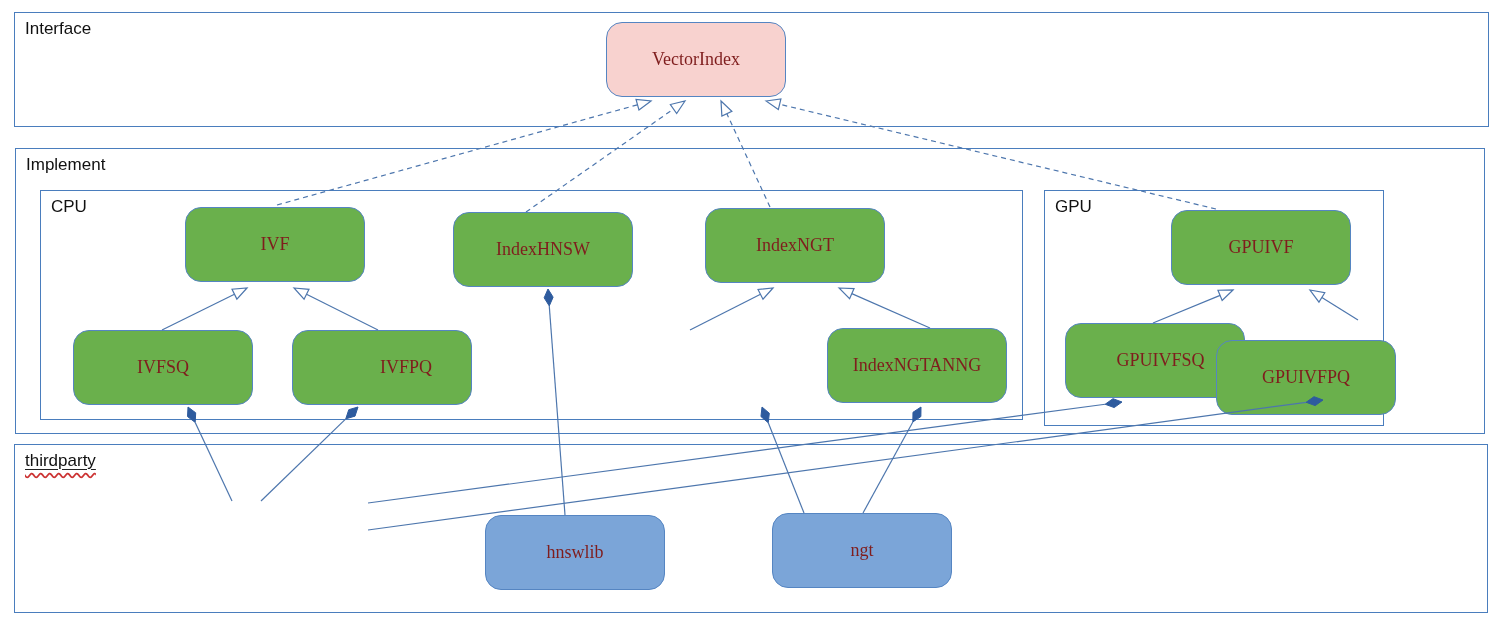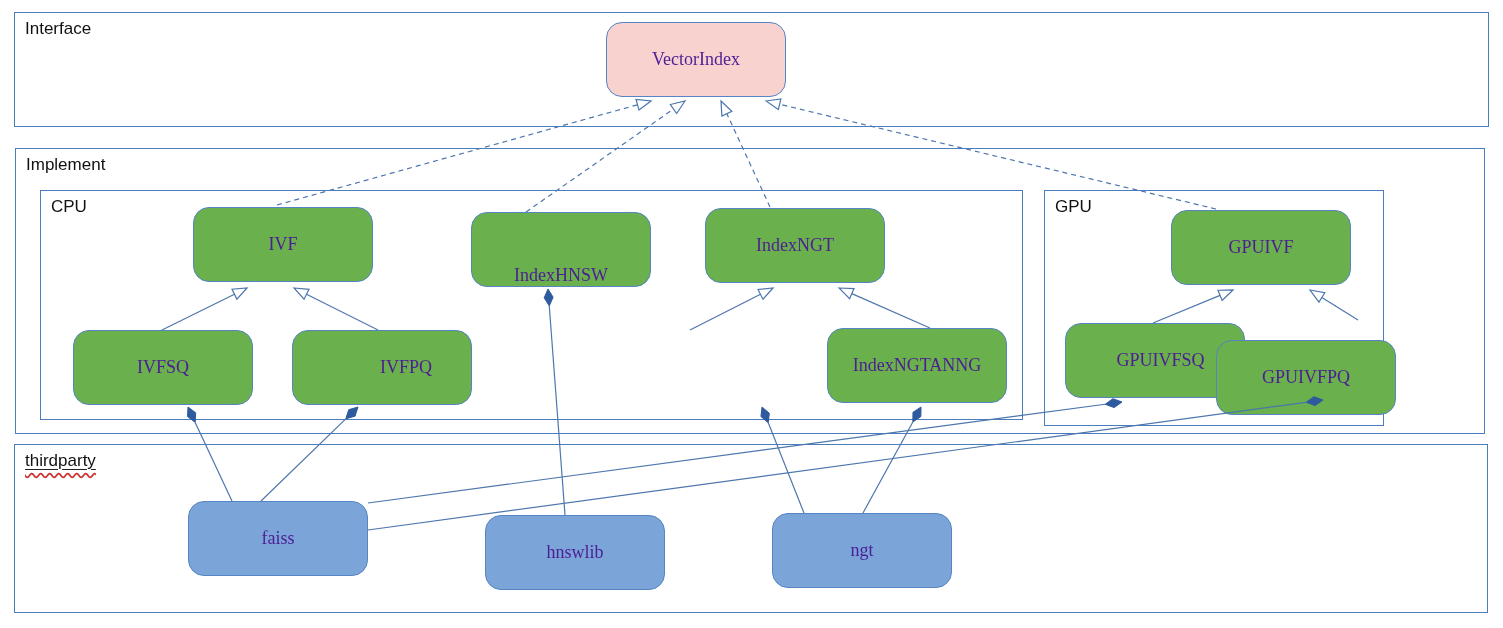--- a/index.html
+++ b/index.html
@@ -30,29 +30,29 @@
   .tp-underline{text-decoration:underline solid #222;text-underline-offset:3px;}
   .tp-squiggle{text-decoration:underline wavy var(--squiggle);text-underline-offset:6px;margin-top:12px;}
   .node{
     position:absolute;
     width:180px;height:75px;
     border-radius:16px;
     border:1.5px solid var(--node-border);
     box-sizing:border-box;
     display:flex;align-items:center;justify-content:center;
     font-family:"Liberation Serif",serif;
-    font-size:18px;color:#4c1d95;
+    font-size:18px;color:#7f1d1d;
     z-index:2;
   }
   .node.iface{background:var(--interface-fill);}
   .node.cls{background:var(--class-fill);}
   .node.lib{background:var(--lib-fill);}
   #n-vectorindex{left:606px;top:22px;}
-  #n-ivf{left:193px;top:207px;}
-  #n-indexhnsw{left:471px;top:212px;align-items:flex-end;}
+  #n-ivf{left:185px;top:207px;}
+  #n-indexhnsw{left:453px;top:212px;}
   #n-indexngt{left:705px;top:208px;}
   #n-gpuivf{left:1171px;top:210px;}
   #n-ivfsq{left:73px;top:330px;}
   #n-ivfpq{left:292px;top:330px;padding-left:48px;}
   #n-indexngtonng{left:613px;top:330px;}
   #n-indexngtanng{left:827px;top:328px;}
   #n-gpuivfsq{left:1065px;top:323px;padding-left:11px;}
   #n-gpuivfpq{left:1216px;top:320px;margin-top:20px;}
   #n-faiss{left:188px;top:501px;}
   #n-hnswlib{left:485px;top:515px;}
@@ -112,23 +112,20 @@
   <div class="node cls" id="n-indexngtanng">
     <span>IndexNGTANNG</span>
   </div>
   <div class="node cls" id="n-gpuivfsq">
     <span>GPUIVFSQ</span>
   </div>
   <div class="node cls" id="n-gpuivfpq">
     <span>GPUIVFPQ</span>
   </div>
 
-  <div class="node lib" id="n-faiss">
-    <span>faiss</span>
-  </div>
   <div class="node lib" id="n-hnswlib">
     <span>hnswlib</span>
   </div>
   <div class="node lib" id="n-ngt">
     <span>ngt</span>
   </div>
 
   <svg id="edges" viewBox="0 0 1503 628" xmlns="http://www.w3.org/2000/svg">
       <line x1="277" y1="205" x2="637.5117831521151" y2="104.75073409673806" stroke="#4d76ad" stroke-width="1.2" stroke-dasharray="5 4"></line>
       <polygon points="651,101 638.9852858329765,110.0496764298357 636.0382804712536,99.45179176364041" fill="#ffffff" stroke="#4d76ad" stroke-width="1.2"></polygon>

